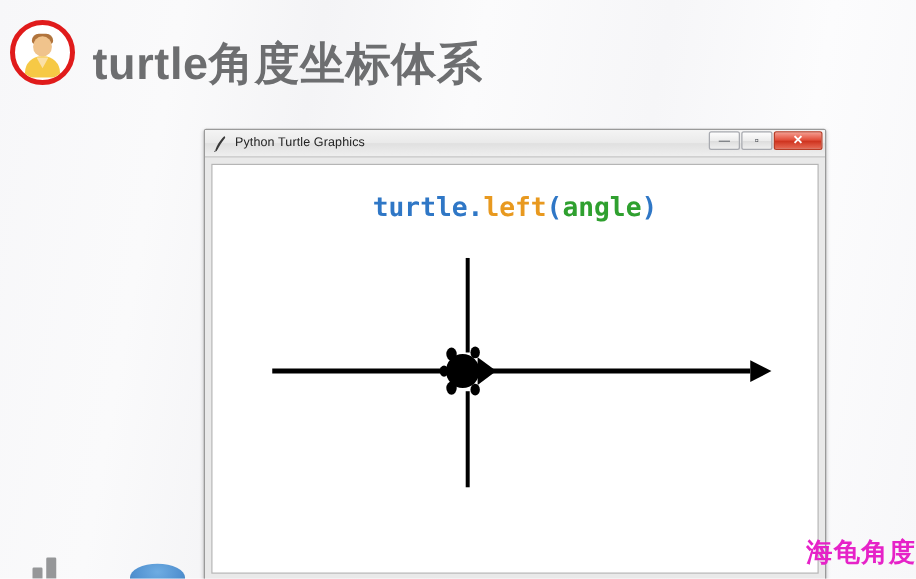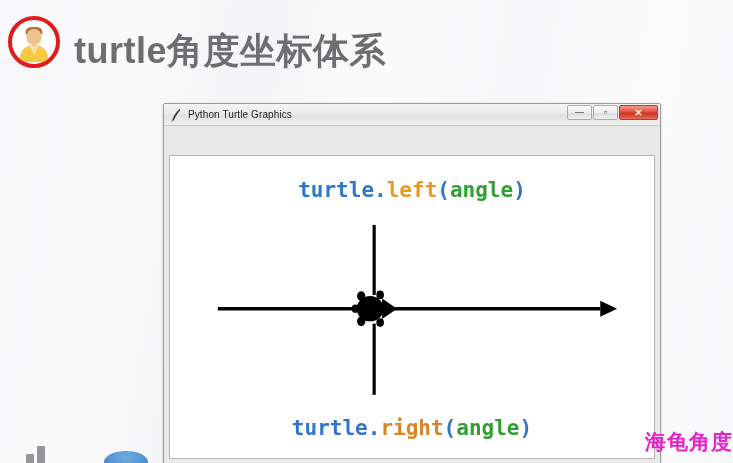--- a/index.html
+++ b/index.html
@@ -172,21 +172,20 @@
   #canvas-area {
     position: absolute;
     left: 5px;
     top: 27px;
     right: 5px;
     bottom: 5px;
     background: #ffffff;
     border: 1px solid #b5b5b5;
     box-sizing: border-box;
     overflow: hidden;
-    margin-top: 24px;
   }
 
   #turtle-svg {
     position: absolute;
     left: 0;
     top: 0;
     width: 100%;
     height: 100%;
     display: block;
   }
@@ -305,23 +304,20 @@
           <ellipse cx="201" cy="133" rx="13.5" ry="11"></ellipse>
           <polygon points="213,124 228,133 213,142"></polygon>
           <circle cx="192" cy="122" r="4.2"></circle>
           <circle cx="192" cy="144" r="4.2"></circle>
           <circle cx="211" cy="121" r="3.8"></circle>
           <circle cx="211" cy="145" r="3.8"></circle>
           <circle cx="186" cy="133" r="3.6"></circle>
         </g>
       </svg>
 
-      <div class="code-line" id="code-right">
-        <span style="color:#2f77c6">turtle.</span><span style="color:#d98428">right</span><span style="color:#2f77c6">(</span><span style="color:#2fa02f">angle</span><span style="color:#2f77c6">)</span>
-      </div>
 
     </div>
   </div>
 
   <div id="caption" style="color:#e622c8">海龟角度</div>
 
   <div id="bottom-bars">
     <i></i>
     <i></i>
   </div>

